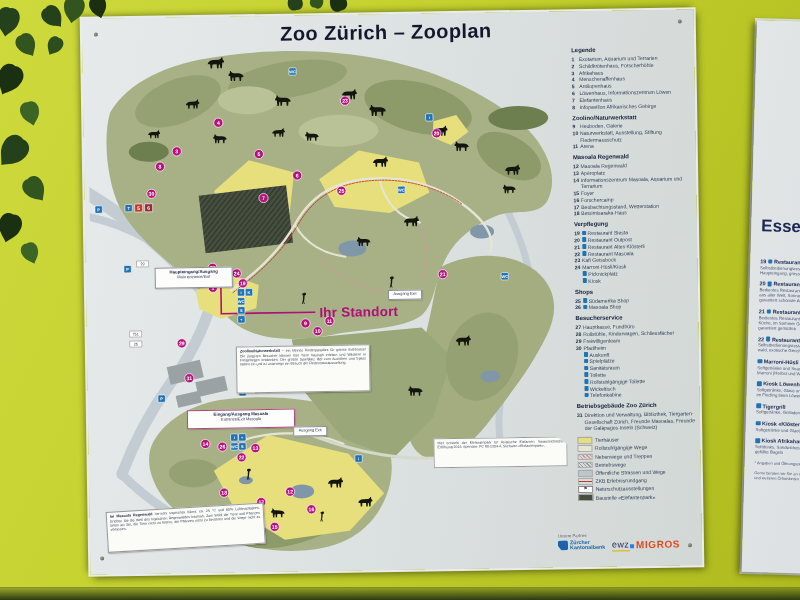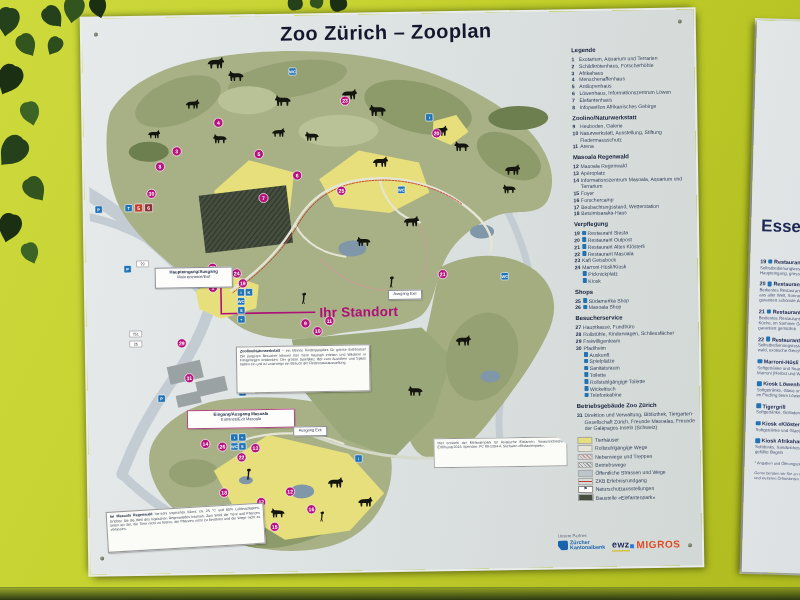--- a/index.html
+++ b/index.html
@@ -61,21 +61,21 @@
   .sw-lb{flex:1;}
 
   
   .partners{position:absolute;left:468px;top:522px;width:146px;}
   .partners-caption{font-size:4.2px;color:#5a6270;margin-bottom:1.5px;}
   .partners-row{display:flex;align-items:center;gap:7px;}
   .zkb{display:flex;align-items:center;gap:2px;}
   .zkb-mark{width:10px;height:10px;background:#1b63ad;border-radius:2px;
     clip-path:polygon(0 0,100% 0,100% 100%,35% 100%,0 55%);}
   .zkb-text{font-size:5.3px;line-height:1.05;font-weight:bold;color:#1b63ad;}
-  .ewz{position:relative;font-size:9px;font-weight:bold;color:#232a5e;letter-spacing:.3px;text-align:right;}
+  .ewz{position:relative;font-size:9px;font-weight:normal;color:#232a5e;letter-spacing:.3px;text-align:right;}
   .ewz .sq{position:absolute;right:-5px;bottom:1px;width:4px;height:4px;background:#2e7ce0;}
   .ewz .bar{position:absolute;left:0;bottom:-1.5px;width:18px;height:1px;background:#d9b400;}
   .migros{font-size:10px;font-weight:bold;color:#e04a22;letter-spacing:.6px;}
 
   
   .side-sign{position:absolute;left:757px;top:20px;width:150px;height:552px;
     background:linear-gradient(100deg,#e2e6e7,#d8dde0);
     transform:rotate(1.6deg);transform-origin:0 0;
     box-shadow:-4px 2px 6px rgba(20,25,5,.55),0 0 0 2px #e9ece9;z-index:5;
     overflow:hidden;padding-left:0;}

